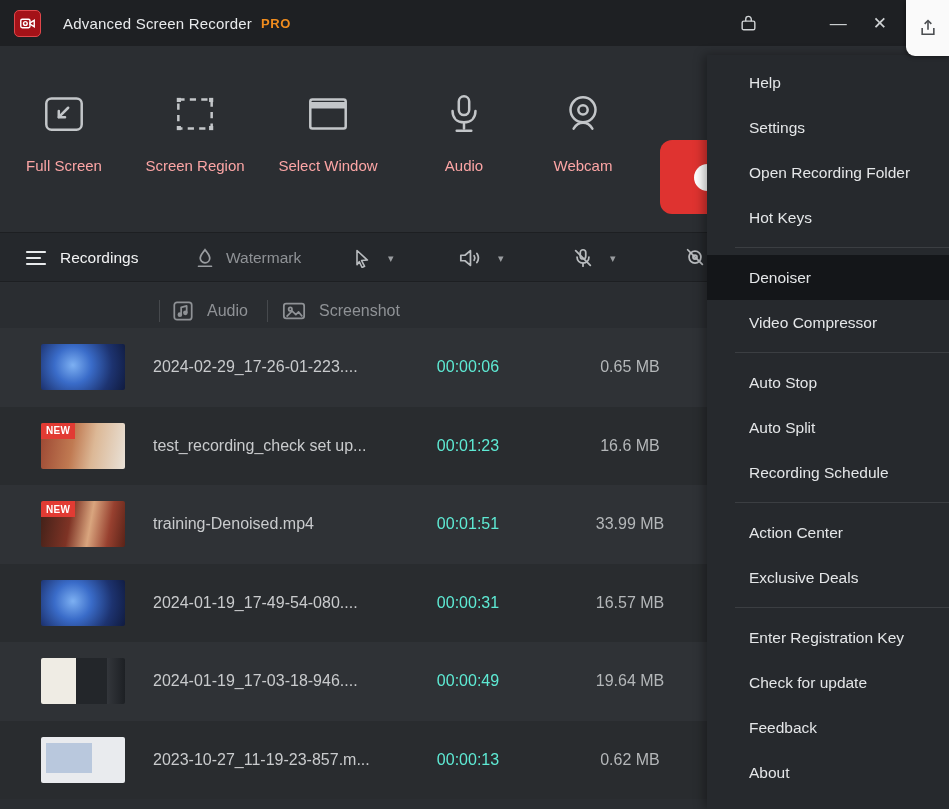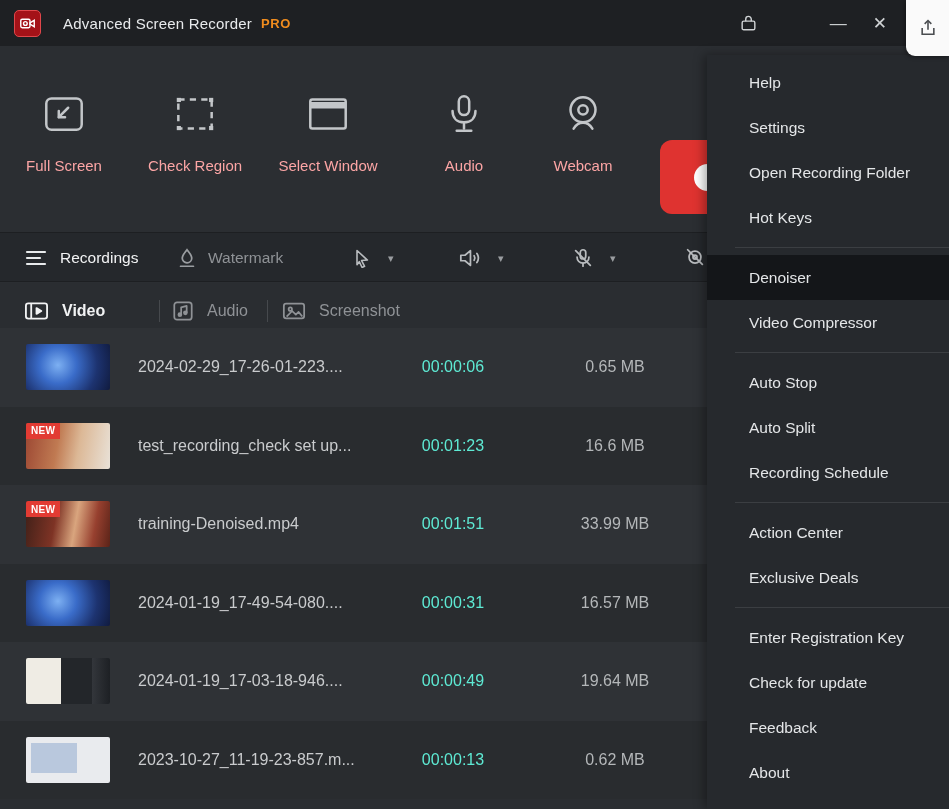--- a/index.html
+++ b/index.html
@@ -31,40 +31,40 @@
   .record-btn { position:absolute; left:660px; top:94px; width:94px; height:74px; background:#df3330; border-radius:12px; display:flex; align-items:center; justify-content:center; cursor:pointer; }
   .record-dot { width:27px; height:27px; border-radius:50%; background:#ffffff; }
 
   
   .rec-toolbar { position:absolute; left:0; top:232px; width:100%; height:50px; background:#25282c; border-top:1px solid #1d1f22; border-bottom:1px solid #1d1f22; }
   .rt-group { position:absolute; top:0; height:50px; display:flex; align-items:center; gap:10px; cursor:pointer; }
   .rt-icon { color:#b9bcbf; display:flex; align-items:center; }
   .rt-label-active { color:#f2f3f4; font-size:15.5px; }
   .rt-label { color:#8f9296; font-size:15.5px; }
   .chev { color:#9a9da1; font-size:11px; margin-left:6px; }
-  .g-recordings { left:24px; } .g-watermark { left:176px; } .g-cursor { left:352px; } .g-speaker { left:458px; } .g-mic { left:572px; } .g-cam { left:684px; }
+  .g-recordings { left:24px; } .g-watermark { left:194px; } .g-cursor { left:352px; } .g-speaker { left:458px; } .g-mic { left:572px; } .g-cam { left:684px; }
 
   
   .tabbar { position:absolute; left:0; top:283px; width:100%; height:55px; background:#2a2d31; border-bottom:1px solid #202225; }
   .tab { position:absolute; top:0; height:55px; display:flex; align-items:center; gap:13px; cursor:pointer; }
   .tab .ticon { display:flex; align-items:center; }
   .tab-video { left:24px; color:#f2f3f4; }
   .tab-video .tlabel { color:#f2f3f4; font-size:16px; font-weight:bold; }
   .tab-audio { left:172px; color:#8f9296; }
   .tab-shot  { left:282px; color:#8f9296; }
   .tlabel { font-size:16px; color:#8f9296; }
   .tab-sep { position:absolute; top:17px; width:1px; height:22px; background:#46494d; }
   .sep-1 { left:159px; } .sep-2 { left:267px; }
 
   
   .list { position:absolute; left:0; top:328px; width:100%; height:471px; }
   .row { height:78.5px; display:flex; align-items:center; cursor:pointer; }
   .row-even { background:#2f3236; }
   .row-odd  { background:#292c2f; }
-  .thumb { margin-left:26px; width:84px; height:46px; border-radius:2px; position:relative; overflow:hidden; flex:0 0 auto; }
+  .thumb { margin-left:41px; width:84px; height:46px; border-radius:2px; position:relative; overflow:hidden; flex:0 0 auto; }
   .new-badge { position:absolute; top:0; left:0; background:#e23b33; color:#fff; font-size:10px; font-weight:bold; padding:2.5px 5px; letter-spacing:.3px; }
   .fname { margin-left:28px; width:260px; color:#c9cbcd; font-size:16px; white-space:nowrap; overflow:hidden; }
   .fdur  { width:110px; text-align:center; color:#5eead4; font-size:16px; }
   .fsize { width:110px; margin-left:52px; text-align:center; color:#b4b7b9; font-size:16px; }
 
   .thumb-blue { background:radial-gradient(circle at 38% 46%, #7db0f2 0%, #3a6cc9 32%, #1d3370 68%, #101b3f 100%); }
   .thumb-cook { background:linear-gradient(100deg, #9b4632 0%, #c07a52 38%, #dcb896 62%, #e9e2d8 100%); }
   .thumb-person { background:linear-gradient(100deg, #3f2018 0%, #7e3325 35%, #d9a57e 58%, #97402f 80%, #5a2318 100%); }
   .thumb-doc { background:linear-gradient(90deg, #efece4 0%, #efece4 42%, #23262a 42%, #23262a 78%, #34373c 78%, #1d2024 100%); }
   .thumb-shot { background:
@@ -137,21 +137,21 @@
     <div class="mode mode-1">
       <span class="micon">
         <svg width="50" height="50" viewBox="0 0 48 48" fill="none" stroke="currentColor" stroke-width="2.4">
           <rect x="8" y="10" width="32" height="28" stroke-dasharray="6 5"></rect>
           <rect x="6.5" y="8.5" width="4" height="4" fill="currentColor" stroke="none"></rect>
           <rect x="37.5" y="8.5" width="4" height="4" fill="currentColor" stroke="none"></rect>
           <rect x="6.5" y="35.5" width="4" height="4" fill="currentColor" stroke="none"></rect>
           <rect x="37.5" y="35.5" width="4" height="4" fill="currentColor" stroke="none"></rect>
         </svg>
       </span>
-      <div class="mlabel">Check Region</div>
+      <div class="mlabel">Screen Region</div>
     </div>
 
     <div class="mode mode-2">
       <span class="micon">
         <svg width="50" height="50" viewBox="0 0 48 48" fill="none" stroke="currentColor" stroke-width="2.4">
           <rect x="7" y="10" width="34" height="28" rx="2"></rect>
           <path d="M7 17.5h34"></path>
           <path d="M7 12.5h34v5H7z" fill="currentColor" stroke="none"></path>
         </svg>
       </span>
@@ -246,30 +246,20 @@
         <svg width="22" height="22" viewBox="0 0 24 24" fill="none" stroke="#b9bcbf" stroke-width="1.9" stroke-linecap="round">
           <circle cx="12" cy="11" r="6.5"></circle>
           <circle cx="12" cy="11" r="2.2"></circle>
           <path d="M4 3l16 16"></path>
         </svg>
       </span>
     </div>
   </div>
 
   <div class="tabbar">
-    <div class="tab tab-video">
-      <span class="ticon">
-        <svg width="25" height="22" viewBox="0 0 26 22" fill="none" stroke="#f2f3f4" stroke-width="1.9" stroke-linejoin="round">
-          <rect x="2" y="3" width="22" height="16" rx="2.5"></rect>
-          <path d="M7.5 3v16"></path>
-          <path d="M13 8l5 3-5 3z" fill="#f2f3f4"></path>
-        </svg>
-      </span>
-      <span class="tlabel">Video</span>
-    </div>
 
     <div class="tab-sep sep-1"></div>
 
     <div class="tab tab-audio">
       <span class="ticon">
         <svg width="22" height="22" viewBox="0 0 24 24" fill="none" stroke="#8f9296" stroke-width="1.9" stroke-linejoin="round">
           <rect x="2.5" y="2.5" width="19" height="19" rx="3"></rect>
           <path d="M10 16V8l6-1.5V14"></path>
           <circle cx="8.6" cy="16" r="1.6" fill="#8f9296"></circle>
           <circle cx="14.6" cy="14" r="1.6" fill="#8f9296"></circle>

